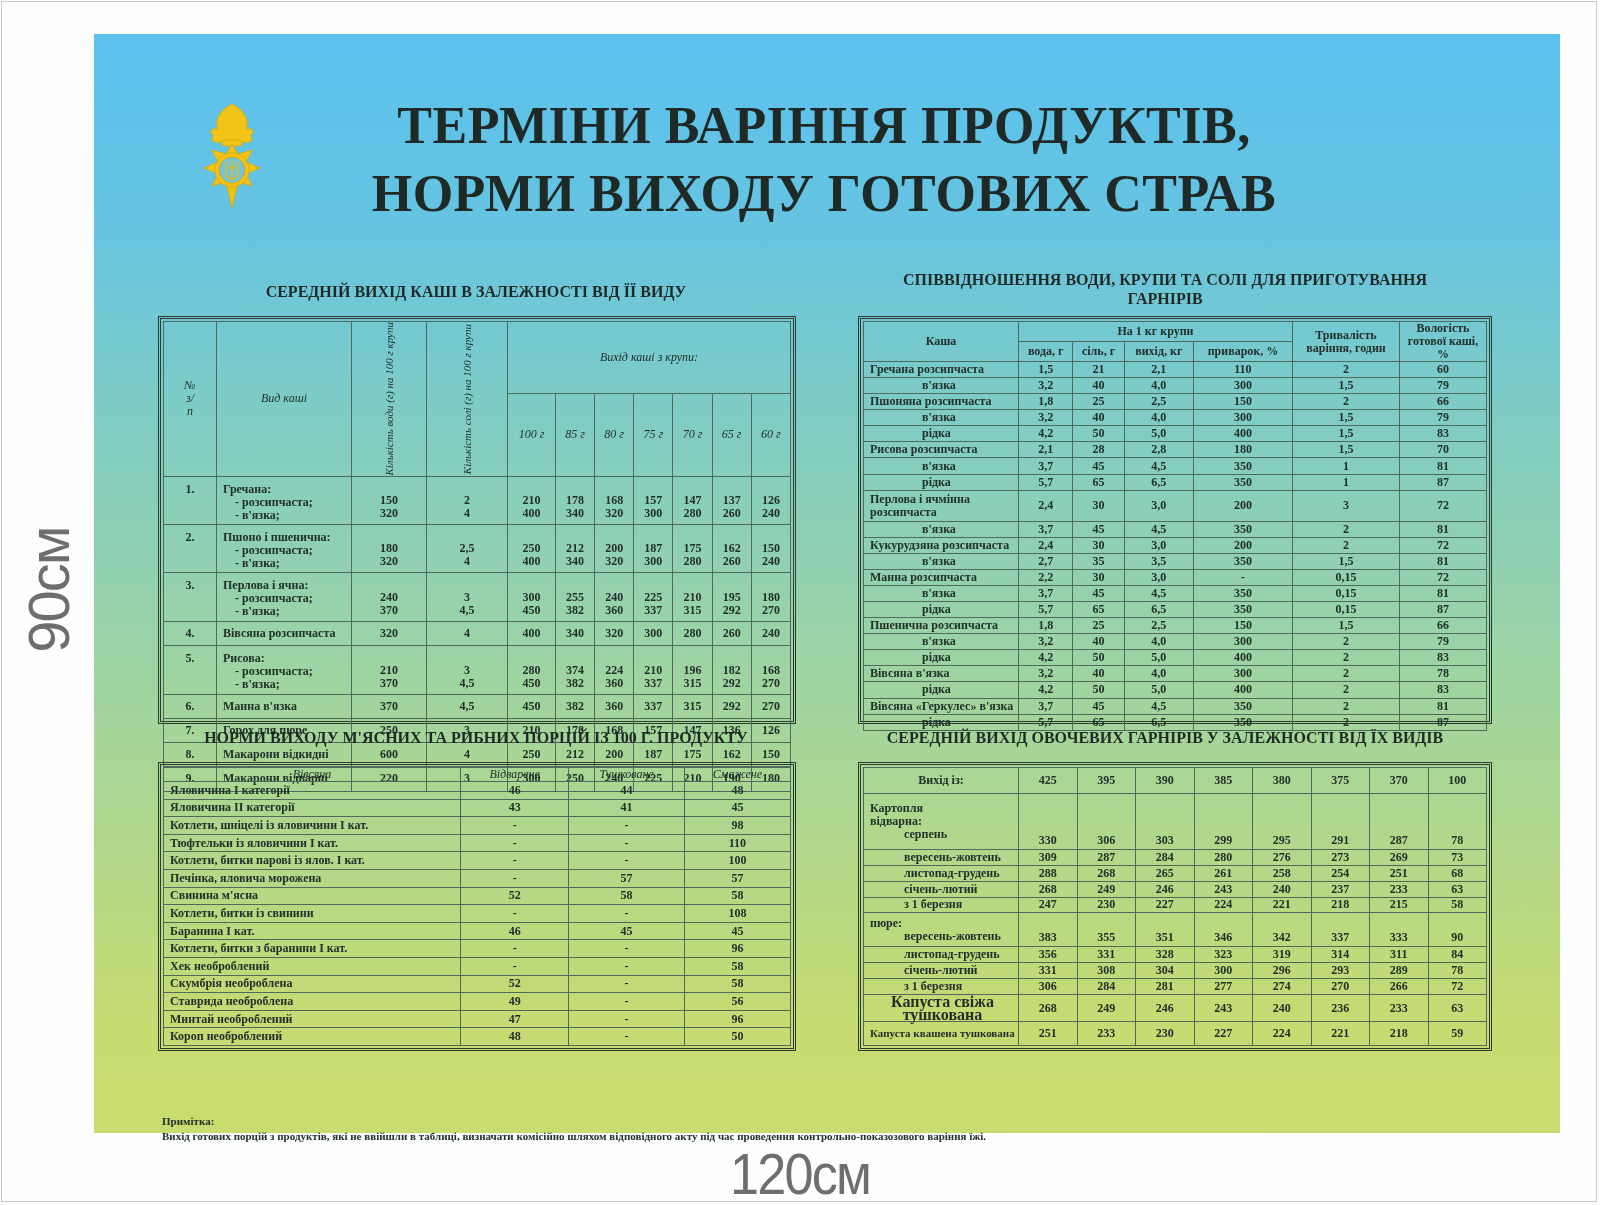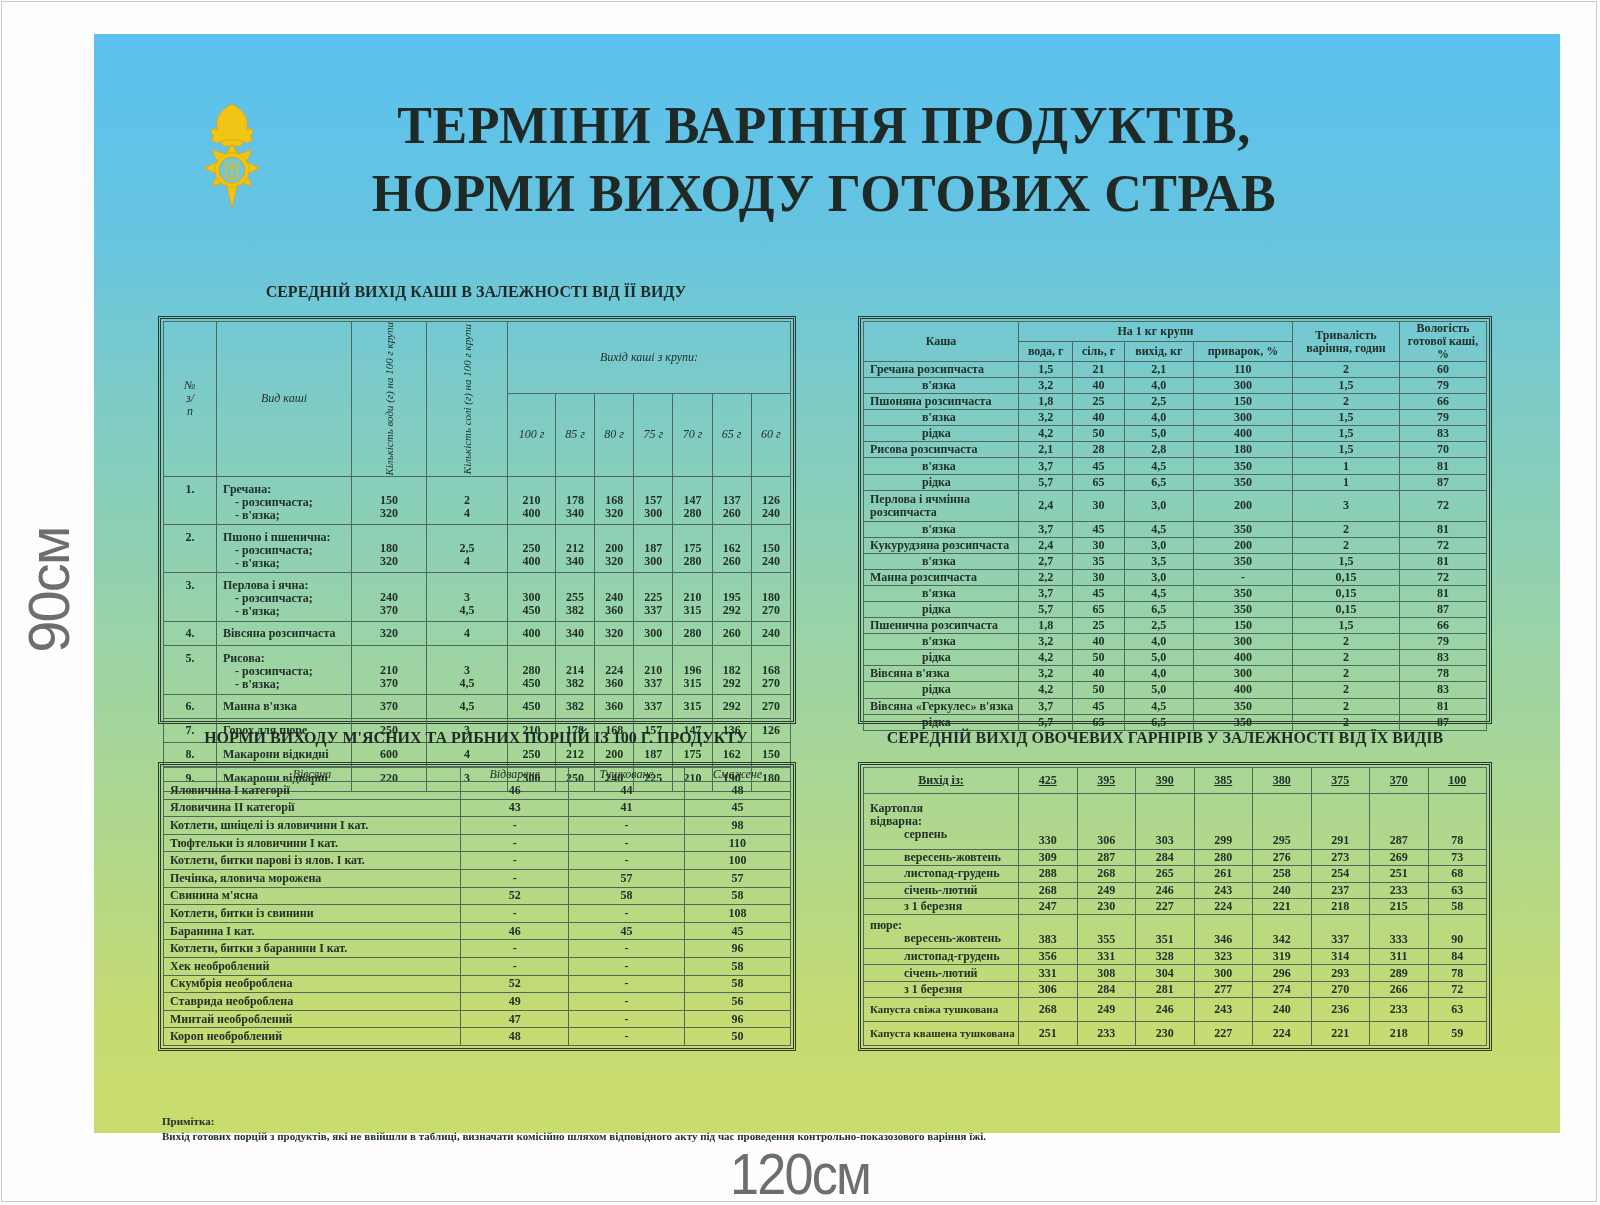--- a/index.html
+++ b/index.html
@@ -237,21 +237,21 @@
             </td>
             <td class="stack" style="vertical-align: bottom; padding-bottom: 4px;">
               <span>3</span>
               <span>4,5</span>
             </td>
             <td class="stack" style="vertical-align: bottom; padding-bottom: 4px;">
               <span>280</span>
               <span>450</span>
             </td>
             <td class="stack" style="vertical-align: bottom; padding-bottom: 4px;">
-              <span>214</span>
+              <span>374</span>
               <span>382</span>
             </td>
             <td class="stack" style="vertical-align: bottom; padding-bottom: 4px;">
               <span>224</span>
               <span>360</span>
             </td>
             <td class="stack" style="vertical-align: bottom; padding-bottom: 4px;">
               <span>210</span>
               <span>337</span>
             </td>
@@ -389,20 +389,24 @@
               <span>190</span>
             </td>
             <td class="stack">
               <span>180</span>
             </td>
           </tr>
         </tbody>
     </table>
   </div>
 
+  <div class="sec-title" style="left:746px;top:236px;width:650px;">
+    <div>СПІВВІДНОШЕННЯ ВОДИ, КРУПИ ТА СОЛІ ДЛЯ ПРИГОТУВАННЯ</div>
+    <div>ГАРНІРІВ</div>
+  </div>
   <div class="tbl-wrap" style="left:764px;top:282px;width:634px;height:408px;">
     <table>
       <thead>
         <tr>
           <th rowspan="2" style="width:148px;">Каша</th>
           <th colspan="4">На 1 кг крупи</th>
           <th rowspan="2" style="width:100px;">Тривалість варіння, годин</th>
           <th rowspan="2" style="width:80px;">Вологість готової каші, %</th>
         </tr>
         <tr id="r-subhead">
@@ -718,21 +722,21 @@
             <td>50</td>
           </tr>
         </tbody>
     </table>
   </div>
 
   <div class="sec-title" style="left:746px;top:694px;width:650px;">СЕРЕДНІЙ ВИХІД ОВОЧЕВИХ ГАРНІРІВ У ЗАЛЕЖНОСТІ ВІД ЇХ ВИДІВ</div>
   <div class="tbl-wrap" style="left:764px;top:728px;width:634px;height:289px;">
     <table>
       <thead>
-          <tr id="v-head" style="height: 26px; text-decoration: underline;">
+          <tr id="v-head" style="height: 26px;">
             <th style="width: 148px;">Вихід із:</th>
             <th>425</th>
             <th>395</th>
             <th>390</th>
             <th>385</th>
             <th>380</th>
             <th>375</th>
             <th>370</th>
             <th>100</th>
           </tr>
@@ -831,21 +835,21 @@
             <td>306</td>
             <td>284</td>
             <td>281</td>
             <td>277</td>
             <td>274</td>
             <td>270</td>
             <td>266</td>
             <td>72</td>
           </tr>
           <tr style="height: 24px;">
-            <td class="l" style="font-size: 11px;">Капуста свіжа тушкована</td>
+            <td class="l" style="font-size: 16px; text-align: center;">Капуста свіжа тушкована</td>
             <td>268</td>
             <td>249</td>
             <td>246</td>
             <td>243</td>
             <td>240</td>
             <td>236</td>
             <td>233</td>
             <td>63</td>
           </tr>
           <tr style="height: 24px;">

